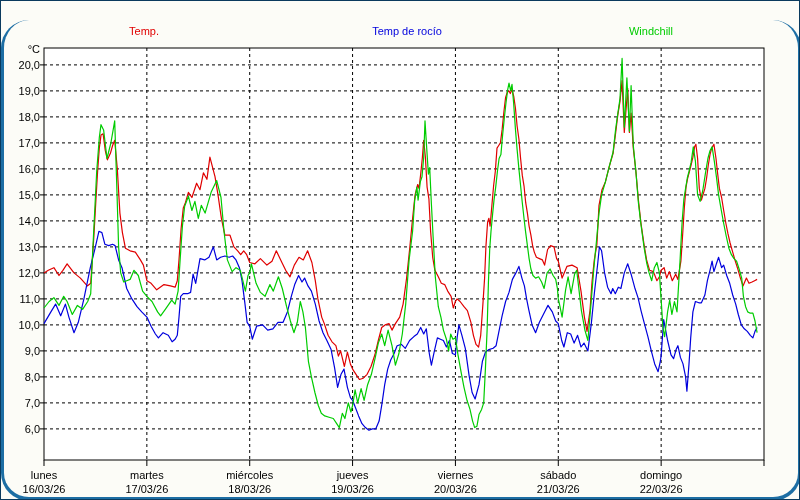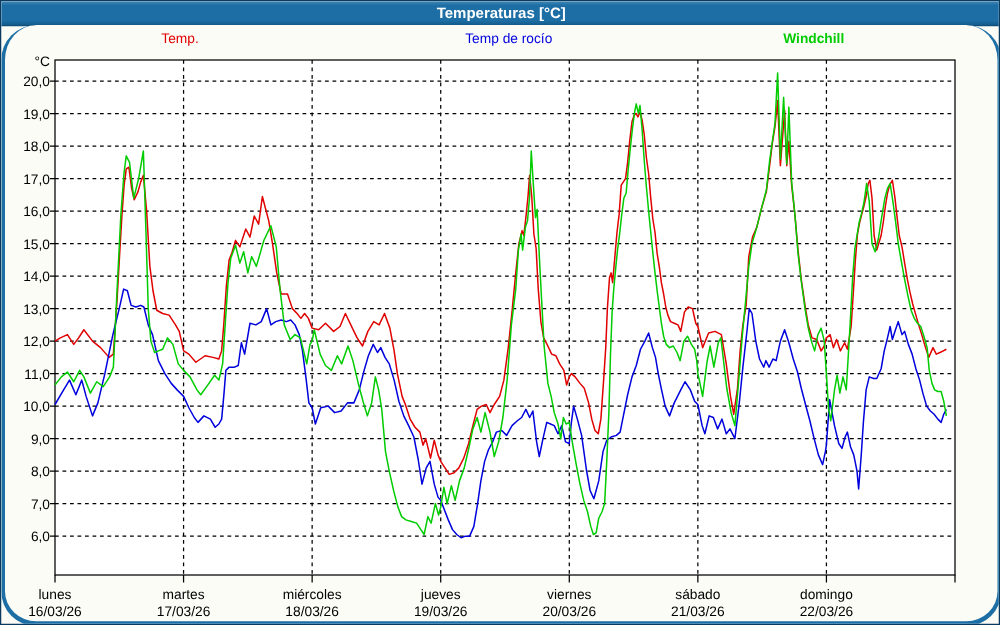--- a/index.html
+++ b/index.html
@@ -25,27 +25,24 @@
     position:absolute;top:5px;transform:translateX(-50%);
     font-size:11px;white-space:nowrap;
   }
   #chart-svg{position:absolute;left:0;top:0;}
   text{font-family:"Liberation Sans",sans-serif;}
 </style>
 </head>
 <body>
 
 <div class="window">
-  <div class="titlebar">
-    <span>Temperaturas [°C]</span>
-  </div>
   <div class="content">
     <span class="legend-item" style="color: rgb(224, 0, 0); left: 140px;">Temp.</span>
     <span class="legend-item" style="color: rgb(0, 0, 221); left: 403px;">Temp de rocío</span>
-    <span class="legend-item" style="color: rgb(0, 204, 0); left: 647px; font-weight: bold;">Windchill</span>
+    <span class="legend-item" style="color: rgb(0, 204, 0); left: 647px;">Windchill</span>
     <svg id="chart-svg" width="794" height="477">
         <rect x="40" y="28" width="720" height="412" fill="#ffffff" stroke="#000" stroke-width="1"></rect>
         <line x1="40" y1="44.89999999999996" x2="760" y2="44.89999999999996" stroke="#000000" stroke-width="1" stroke-dasharray="3 3"></line>
         <line x1="36" y1="44.89999999999996" x2="40" y2="44.89999999999996" stroke="#000" stroke-width="1"></line>
         <text x="36" y="48.89999999999996" text-anchor="end" font-size="11" fill="#000">20,0</text>
         <line x1="40" y1="70.89999999999996" x2="760" y2="70.89999999999996" stroke="#000000" stroke-width="1" stroke-dasharray="3 3"></line>
         <line x1="36" y1="70.89999999999996" x2="40" y2="70.89999999999996" stroke="#000" stroke-width="1"></line>
         <text x="36" y="74.89999999999996" text-anchor="end" font-size="11" fill="#000">19,0</text>
         <line x1="40" y1="96.89999999999996" x2="760" y2="96.89999999999996" stroke="#000000" stroke-width="1" stroke-dasharray="3 3"></line>
         <line x1="36" y1="96.89999999999996" x2="40" y2="96.89999999999996" stroke="#000" stroke-width="1"></line>

